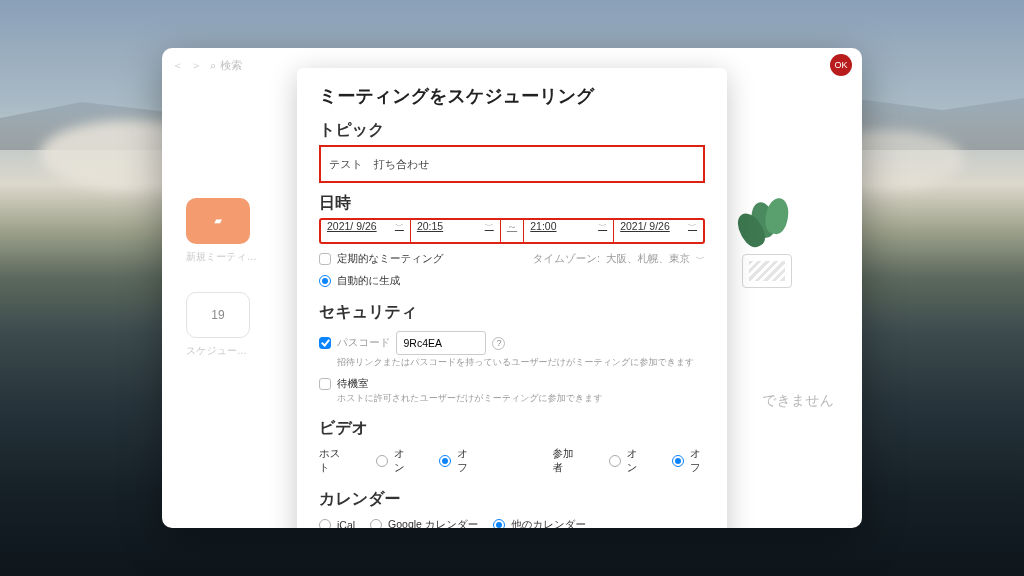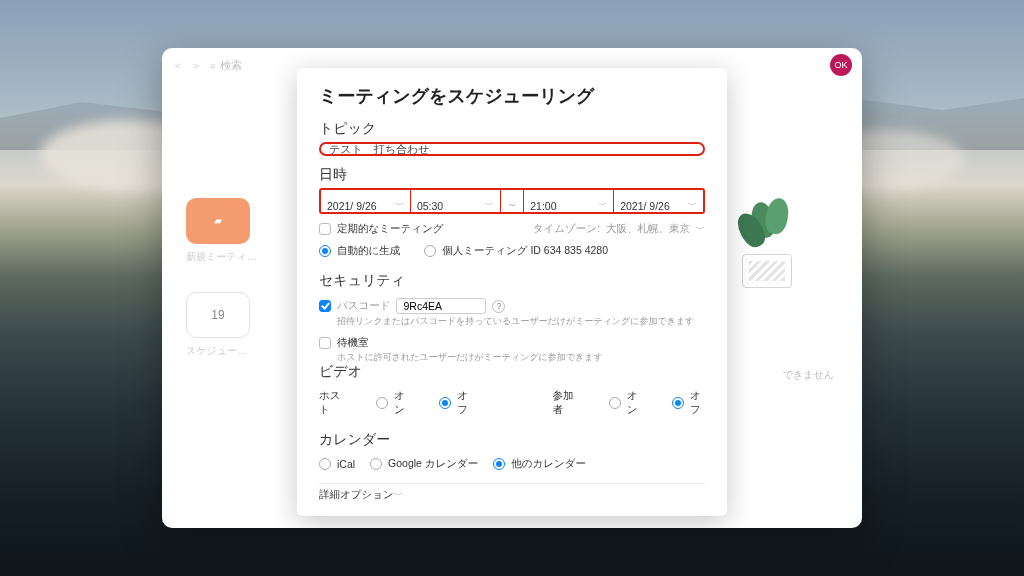--- a/index.html
+++ b/index.html
@@ -20,63 +20,63 @@
     clip-path: polygon(0 60%, 8% 40%, 18% 55%, 30% 20%, 42% 50%, 55% 25%, 68% 55%, 80% 30%, 92% 50%, 100% 35%, 100% 100%, 0 100%);
   }
 
   .app-window{
     position:relative; width:700px; height:480px; background:#fff; border-radius:10px;
     box-shadow:0 12px 40px rgba(0,0,0,.35); overflow:hidden;
   }
   .app-header{ height:34px; display:flex; align-items:center; padding:0 10px; gap:8px; font-size:11px; color:#bdbdbd;}
   .hdr-btn{ color:#c8c8c8; }
   .search-pill{ display:flex; align-items:center; gap:4px; color:#bfbfbf;}
-  .avatar{ position:absolute; top:6px; right:10px; width:22px; height:22px; border-radius:50%; background:#be185d; color:#fff; font-size:9px; display:flex; align-items:center; justify-content:center;}
+  .avatar{ position:absolute; top:6px; right:10px; width:22px; height:22px; border-radius:50%; background:#b91c1c; color:#fff; font-size:9px; display:flex; align-items:center; justify-content:center;}
   .bg-icons{position:absolute; left:24px; top:150px; font-size:10px; color:#c9c9c9; line-height:1.4;}
   .bg-tile{ width:64px; height:46px; border-radius:10px; margin-bottom:6px; display:flex; align-items:center; justify-content:center; color:#fff;}
   .tile-orange{ background:#f49b6f;}
   .tile-cal{ background:#fff; border:1px solid #e2e2e2; color:#888; font-size:12px; flex-direction:column;}
-  .side-text{ position:absolute; right:28px; top:320px; color:#b9b9b9; font-size:10px;}
+  .side-text{ position:absolute; right:28px; top:344px; color:#b9b9b9; font-size:14px;}
   .plant{ position:absolute; right:60px; top:150px; width:70px; height:90px;}
   .pot{ position:absolute; bottom:0; left:10px; width:50px; height:34px; background:#fff; border:1px solid #d4d4d4; border-radius:4px;}
   .pot::before{content:""; position:absolute; left:6px; right:6px; top:6px; bottom:6px; background:repeating-linear-gradient(135deg,#e5e5e5 0 3px,#fff 3px 6px);}
   .leaf{position:absolute; width:22px; height:36px; background:#4a8a5e; border-radius:60% 60% 50% 50%;}
   .l1{ top:4px; left:20px; transform:rotate(-12deg);}
   .l2{ top:0px; left:34px; transform:rotate(10deg); background:#5aa06f;}
   .l3{ top:14px; left:8px; transform:rotate(-30deg); background:#3d7850;}
 
   
   .modal{
     position:absolute; top:20px; left:50%; transform:translateX(-50%);
     width:430px; background:#fff; border-radius:6px;
     box-shadow:0 6px 28px rgba(0,0,0,.22);
     padding:16px 22px 14px; font-size:11px; color:#333;
   }
   .modal h1{ font-size:18px; font-weight:700; margin-bottom:12px; color:#222;}
-  .sec-label{ font-size:14px; font-weight:400; color:#333; margin-top:10px; margin-bottom:4px;}
+  .sec-label{ font-size:16px; font-weight:700; color:#333; margin-top:10px; margin-bottom:4px;}
   .topic-input{
-    width:100%; height:14px; border:2px solid #d21; border-radius:13px; padding:4px 8px;
+    width:100%; height:38px; border:2px solid #d21; border-radius:0; padding:4px 8px;
     font-size:11px; color:#444; outline:none;
   }
   .dt-row{ display:flex; align-items:center; gap:0; border:2px solid #d21; border-radius:3px; height:26px; overflow:hidden;}
-  .dt-cell{ flex:1; height:100%; display:flex; align-items:flex-end; justify-content:space-between; padding:0 6px; font-size:10.5px; color:#333; border-right:1px solid #d21;}
+  .dt-cell{ flex:1; height:100%; display:flex; align-items:flex-start; justify-content:space-between; padding:0 6px; font-size:10.5px; color:#333; border-right:1px solid #d21;text-decoration:underline;}
   .dt-cell:last-child{ border-right:none;}
   .tilde{ flex:0 0 18px; justify-content:center; color:#888; border-right:1px solid #d21;}
   .chev{ font-size:9px; color:#777;}
   .row{ display:flex; align-items:center; gap:6px; margin-top:8px; font-size:10.5px; color:#333;}
   .row.split{ justify-content:space-between;}
   .cb{ width:12px; height:12px; border:1px solid #bbb; border-radius:3px; display:inline-block; flex-shrink:0; position:relative;}
   .cb.checked{ background:#0b84ff; border-color:#0b84ff;}
   .cb.checked::after{content:""; position:absolute; left:3px; top:0px; width:3px; height:6px; border:solid #fff; border-width:0 2px 2px 0; transform:rotate(40deg);}
   .radio{ width:12px; height:12px; border:1px solid #aaa; border-radius:50%; display:inline-block; flex-shrink:0; position:relative;}
   .radio.sel{ border-color:#0b84ff;}
   .radio.sel::after{content:""; position:absolute; inset:2px; background:#0b84ff; border-radius:50%;}
   .muted{ color:#9a9a9a;}
   .tiny{ font-size:9px; color:#9a9a9a; margin-left:18px; margin-top:2px; line-height:1.3;}
-  .pc-input{ width:90px; height:16px; border:1px solid #ccc; border-radius:3px; padding:0 6px; font-size:10.5px;}
+  .pc-input{ width:90px; height:24px; border:1px solid #ccc; border-radius:3px; padding:0 6px; font-size:10.5px;}
   .help{ width:13px; height:13px; border:1px solid #bbb; border-radius:50%; display:inline-flex; align-items:center; justify-content:center; font-size:9px; color:#888;}
   .hr{ height:1px; background:#ececec; margin:12px 0 2px;}
   .group{ display:flex; align-items:center; gap:6px;}
   .adv{ display:flex; align-items:center; font-size:10.5px; color:#333; margin-top:4px;}
 </style>
 </head>
 <body>
 
 <div class="desktop">
   <div class="ridge"></div>
@@ -119,21 +119,21 @@
       <div class="sec-label">トピック</div>
       <input class="topic-input" value="テスト　打ち合わせ" style="">
 
       <div class="sec-label">日時</div>
       <div class="dt-row">
         <div class="dt-cell">
           <span>2021/ 9/26</span>
           <span class="chev">﹀</span>
         </div>
         <div class="dt-cell">
-          <span>05:30</span>
+          <span>20:15</span>
           <span class="chev">﹀</span>
         </div>
         <div class="dt-cell tilde">～</div>
         <div class="dt-cell">
           <span>21:00</span>
           <span class="chev">﹀</span>
         </div>
         <div class="dt-cell">
           <span>2021/ 9/26</span>
           <span class="chev">﹀</span>
@@ -149,43 +149,39 @@
           <span>タイムゾーン:</span>
           <span>大阪、札幌、東京</span>
           <span class="chev">﹀</span>
         </div>
       </div>
 
       <div class="row" style="gap:24px;">
         <div class="group">
           <span class="radio sel"></span>
           <span>自動的に生成</span>
-        </div>
-        <div class="group">
-          <span class="radio"></span>
-          <span>個人ミーティング ID 634 835 4280</span>
         </div>
       </div>
 
       <div class="sec-label" style="margin-top:14px">セキュリティ</div>
       <div class="row">
         <span class="cb checked"></span>
         <span class="muted">パスコード</span>
         <input class="pc-input" value="9Rc4EA" style="">
         <span class="help">?</span>
       </div>
       <div class="tiny">招待リンクまたはパスコードを持っているユーザーだけがミーティングに参加できます</div>
 
       <div class="row" style="margin-top:8px;">
         <span class="cb"></span>
         <span>待機室</span>
       </div>
       <div class="tiny">ホストに許可されたユーザーだけがミーティングに参加できます</div>
 
-      <div class="sec-label" style="margin-top:0">ビデオ</div>
+      <div class="sec-label" style="margin-top:14px">ビデオ</div>
       <div class="row" style="gap:30px;">
         <span>ホスト</span>
         <div class="group">
           <span class="radio"></span>
           <span>オン</span>
         </div>
         <div class="group">
           <span class="radio sel"></span>
           <span>オフ</span>
         </div>

